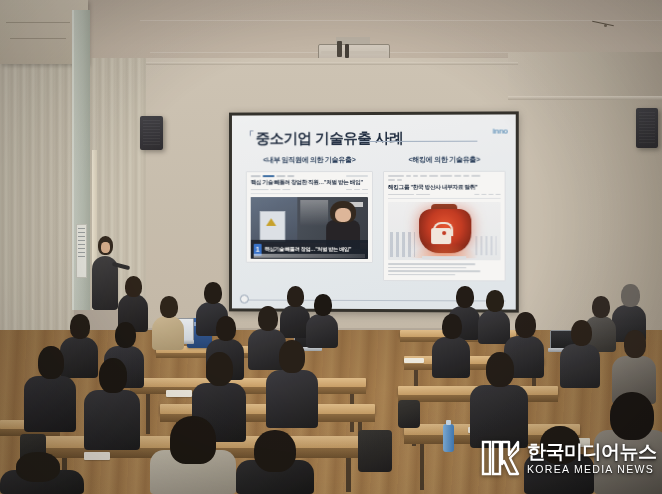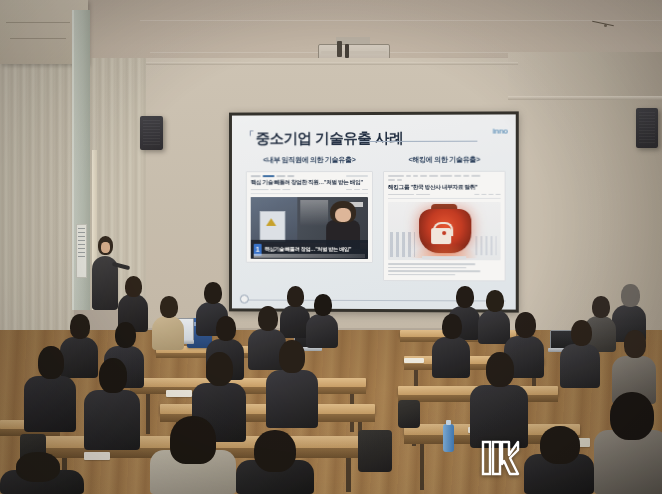--- a/index.html
+++ b/index.html
@@ -681,16 +681,18 @@
 
   <div class="wm">
     <div class="wm-mark">
       <svg width="40" height="36" viewBox="0 0 40 36">
         <path d="M3 2 L10 2 L10 34 L3 34 Z" fill="none" stroke="#ffffff" stroke-width="2.4"></path>
         <path d="M13 2 L20 2 L20 34 L13 34 Z" fill="none" stroke="#ffffff" stroke-width="2.4"></path>
         <path d="M22 2 L29 2 L29 15 L38 2 L38 10 L30 18 L38 34 L30 34 L24 21 L22 24 Z" fill="none" stroke="#ffffff" stroke-width="2.4" stroke-linejoin="round"></path>
       </svg>
     </div>
     <div class="wm-text">
+      <div class="wm-kr">한국미디어뉴스</div>
+      <div class="wm-en">KOREA MEDIA NEWS</div>
     </div>
   </div>
 
 </div>
 
 </body></html>

